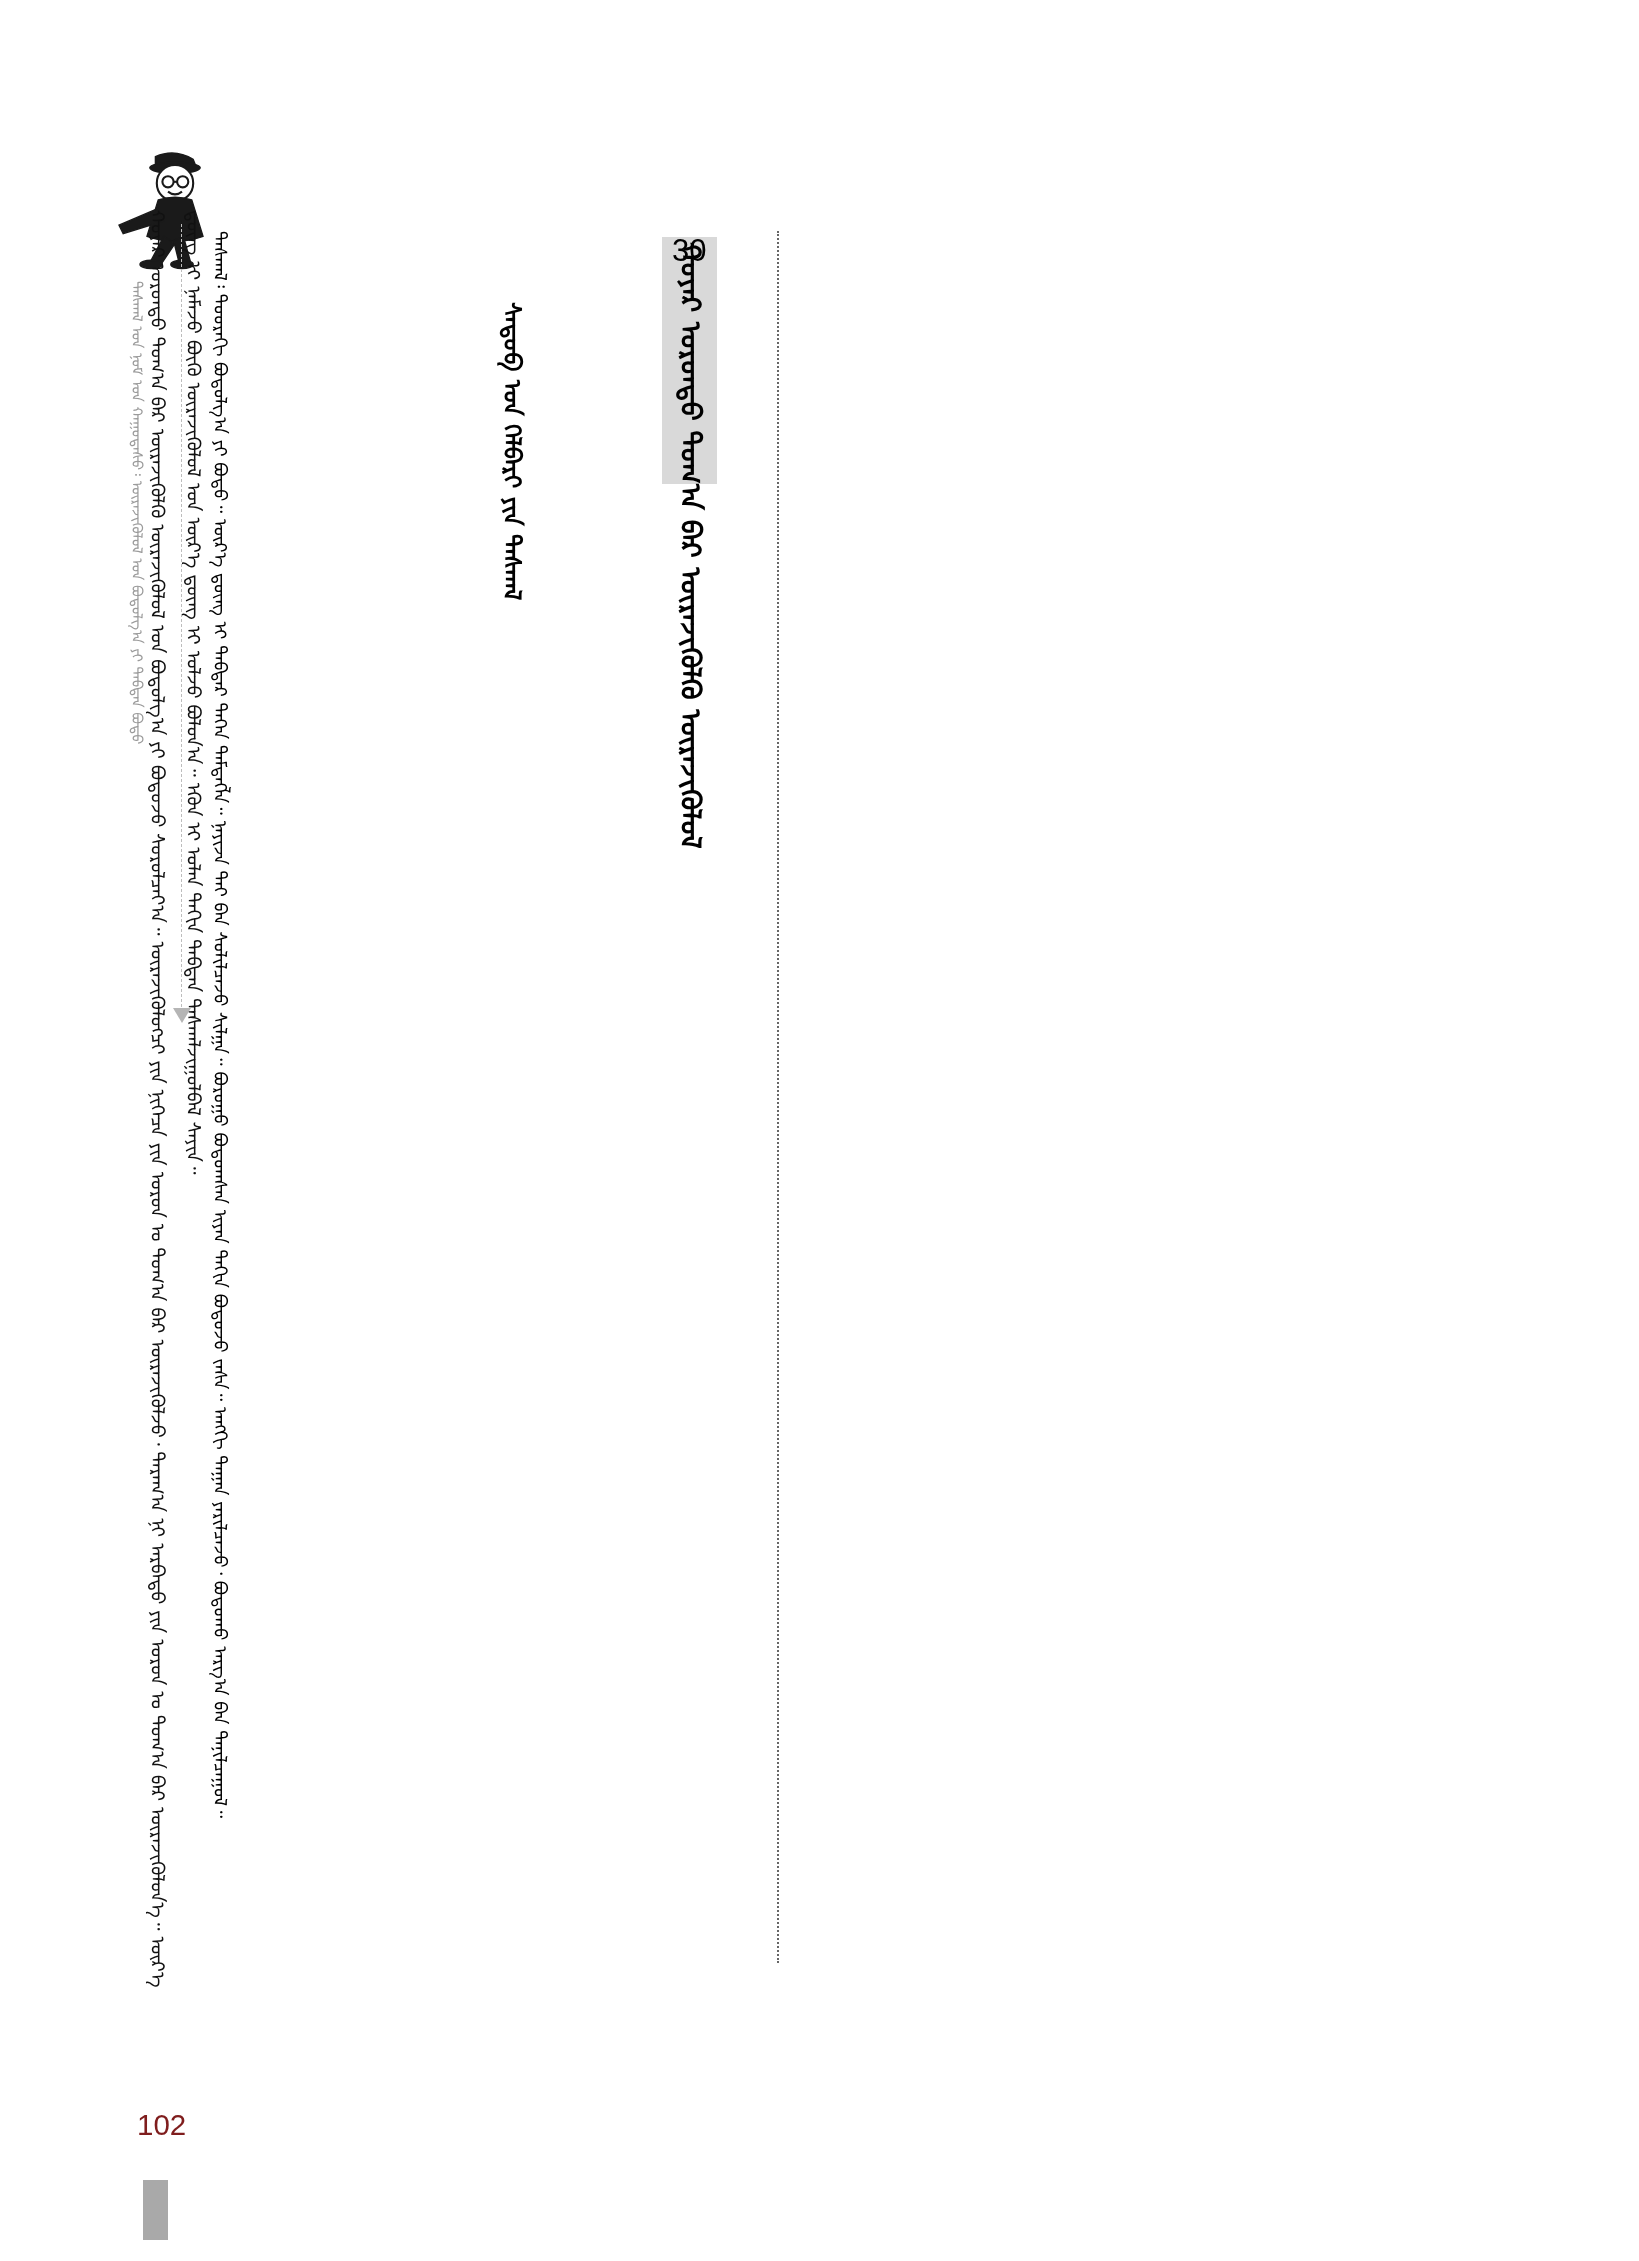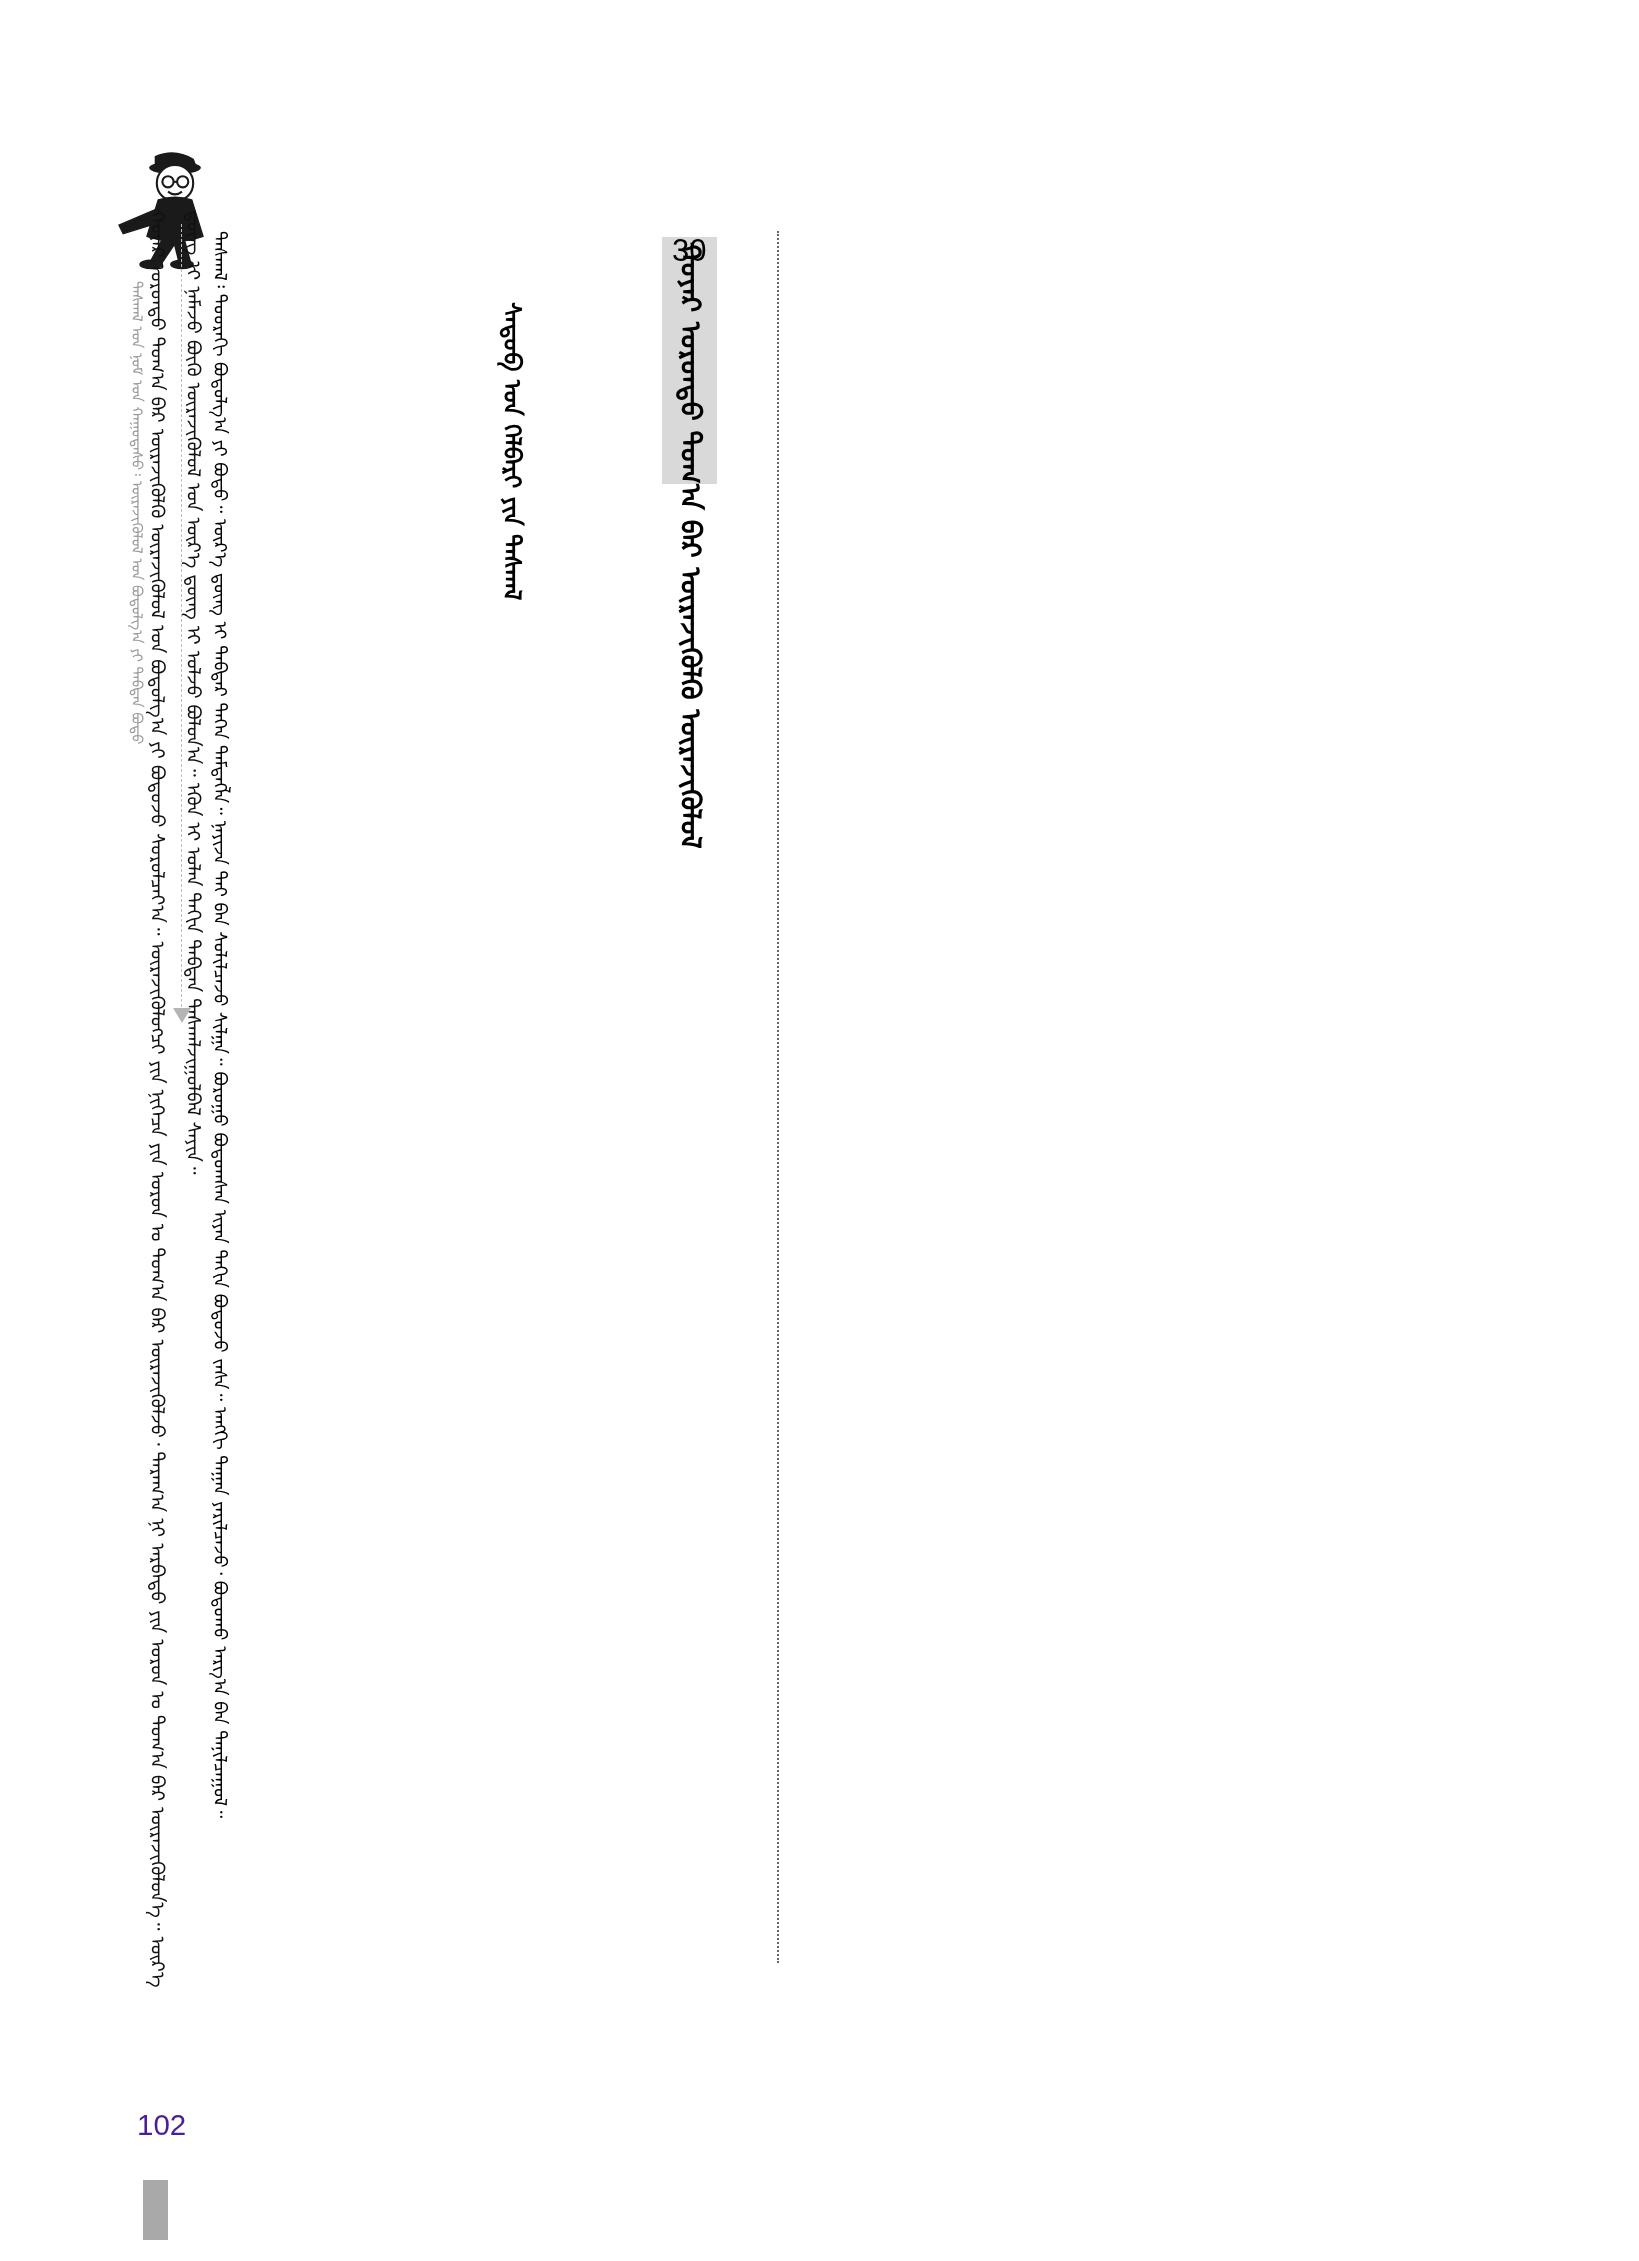--- a/index.html
+++ b/index.html
@@ -137,21 +137,21 @@
     color: #9a9a9a;
   }
 
   
   #page-number {
     position: absolute;
     left: 137px;
     top: 2108px;
     font-size: 29.5px;
     font-family: "Liberation Sans", sans-serif;
-    color: #4c1d95;
+    color: #7f1d1d;
   }
   #footer-bar {
     position: absolute;
     left: 143px;
     top: 2180px;
     width: 25px;
     height: 60px;
     background: #a9a9a9;
   }
 

